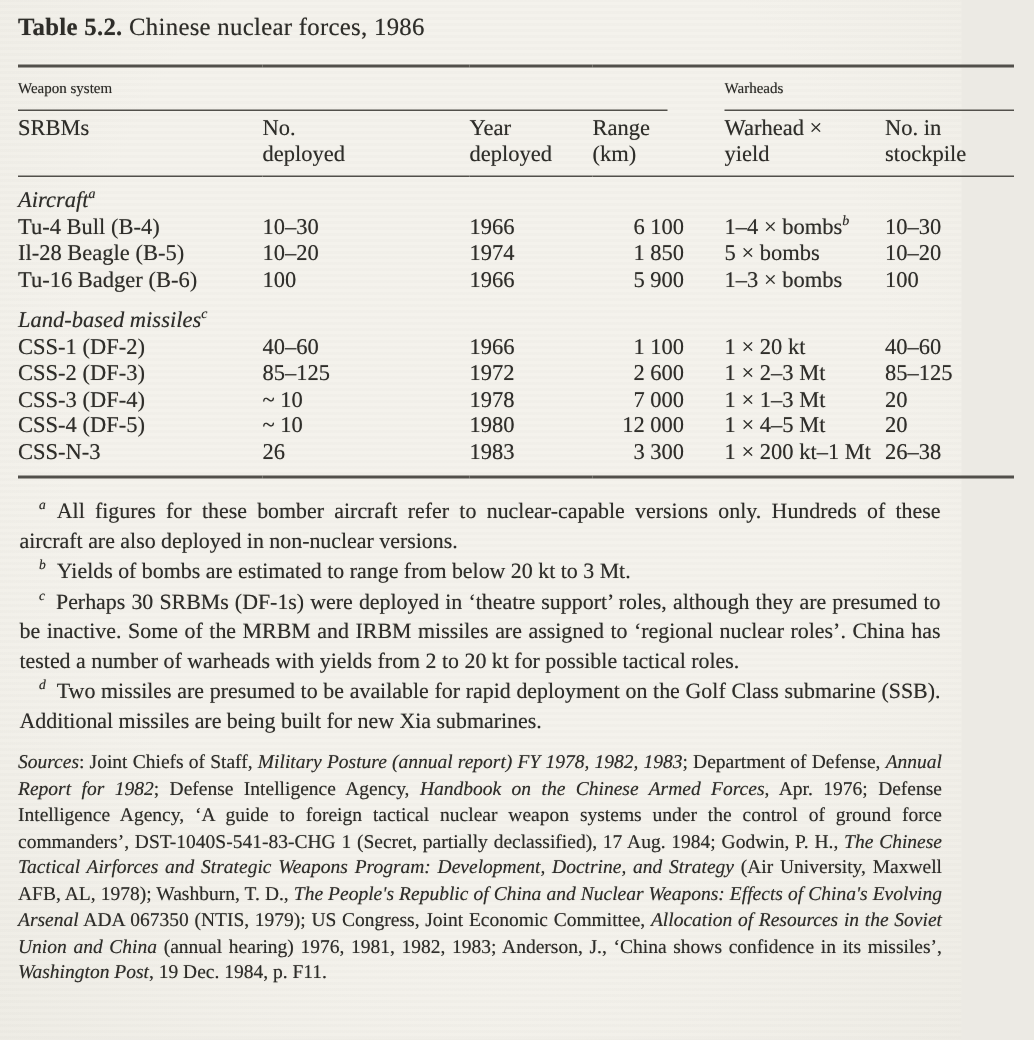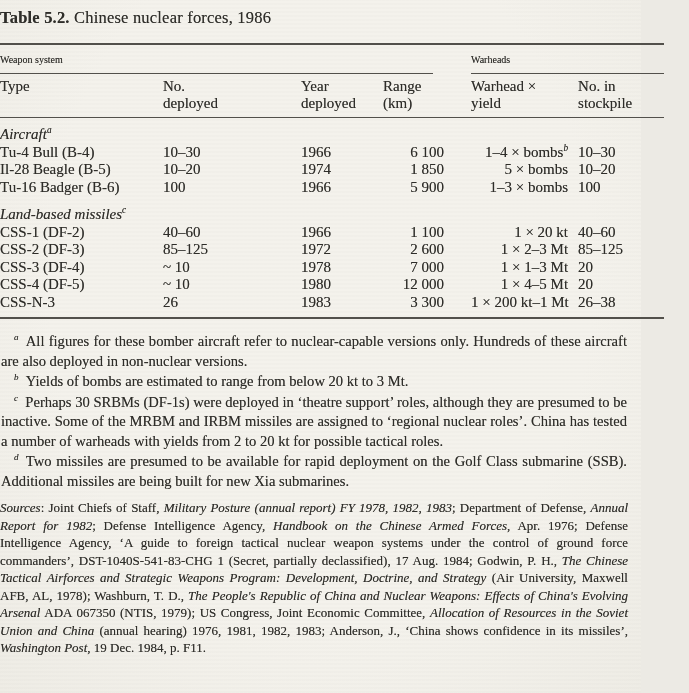--- a/index.html
+++ b/index.html
@@ -4,21 +4,21 @@
 <style>
   html,body{margin:0;padding:0;}
   body{
     width:689px;height:693px;overflow:hidden;
     background:#eceae4;
     font-family:"Liberation Serif","DejaVu Serif",serif;
   }
   .page{
     position:relative;box-sizing:border-box;
     width:641px;height:693px;
-    padding:8px 13px 0 0;
+    padding:8px 13px 0 12px;
     background:
       repeating-linear-gradient(0deg, rgba(0,0,0,0.012) 0 2px, rgba(255,255,255,0.01) 2px 4px),
       radial-gradient(ellipse at 50% 40%, #f4f2ec 60%, #eeece5 100%);
     color:#2e2d29;
     text-shadow:0 0 0.5px rgba(46,45,41,0.55);
   }
   .title{
     margin:0 0 15px 0;
     font-size:16.5px;font-weight:normal;line-height:20px;letter-spacing:0.2px;
   }
@@ -44,21 +44,21 @@
   }
   .colhdr-row th.c-warhead{padding-left:15px;}
   .colhdr-row th.c-stockpile{padding-left:10px;}
   tbody td{
     padding:0;line-height:17.5px;vertical-align:top;
     white-space:nowrap;overflow:visible;
   }
   tr.section-row td{padding-top:10px;font-style:italic;}
   tr.section-row.first td{padding-top:8px;}
   td.c-range{text-align:right;padding-right:12px;}
-  td.c-warhead{padding-left:15px;text-align:right;}
+  td.c-warhead{padding-left:15px;}
   td.c-stockpile{padding-left:10px;}
   tr.last-row td{padding-bottom:6px;border-bottom:2px solid #52504b;}
   sup{font-size:62%;line-height:0;vertical-align:super;}
   sup i{font-style:italic;}
   .footnotes{margin-top:13px;}
   .fn{
     margin:1px;text-indent:13px;text-align:justify;
     font-size:14.6px;line-height:19.5px;
   }
   .sources{
@@ -86,21 +86,21 @@
     <thead>
       <tr class="group-row">
         <th colspan="4">
           <div class="grp grp-left">Weapon system</div>
         </th>
         <th colspan="2">
           <div class="grp grp-right">Warheads</div>
         </th>
       </tr>
       <tr class="colhdr-row" id="colhdr-row">
-          <th class="c-type"><span>Type</span></th>
+          <th class="c-type"><span>SRBMs</span></th>
           <th class="c-deployed"><span>No.</span><br><span>deployed</span></th>
           <th class="c-year"><span>Year</span><br><span>deployed</span></th>
           <th class="c-range"><span>Range</span><br><span>(km)</span></th>
           <th class="c-warhead"><span>Warhead ×</span><br><span>yield</span></th>
           <th class="c-stockpile"><span>No. in</span><br><span>stockpile</span></th>
         </tr>
     </thead>
     <tbody id="tbody">
         <tr class="section-row first">
           <td colspan="6"><i>Aircraft</i><sup><i>a</i></sup></td>

